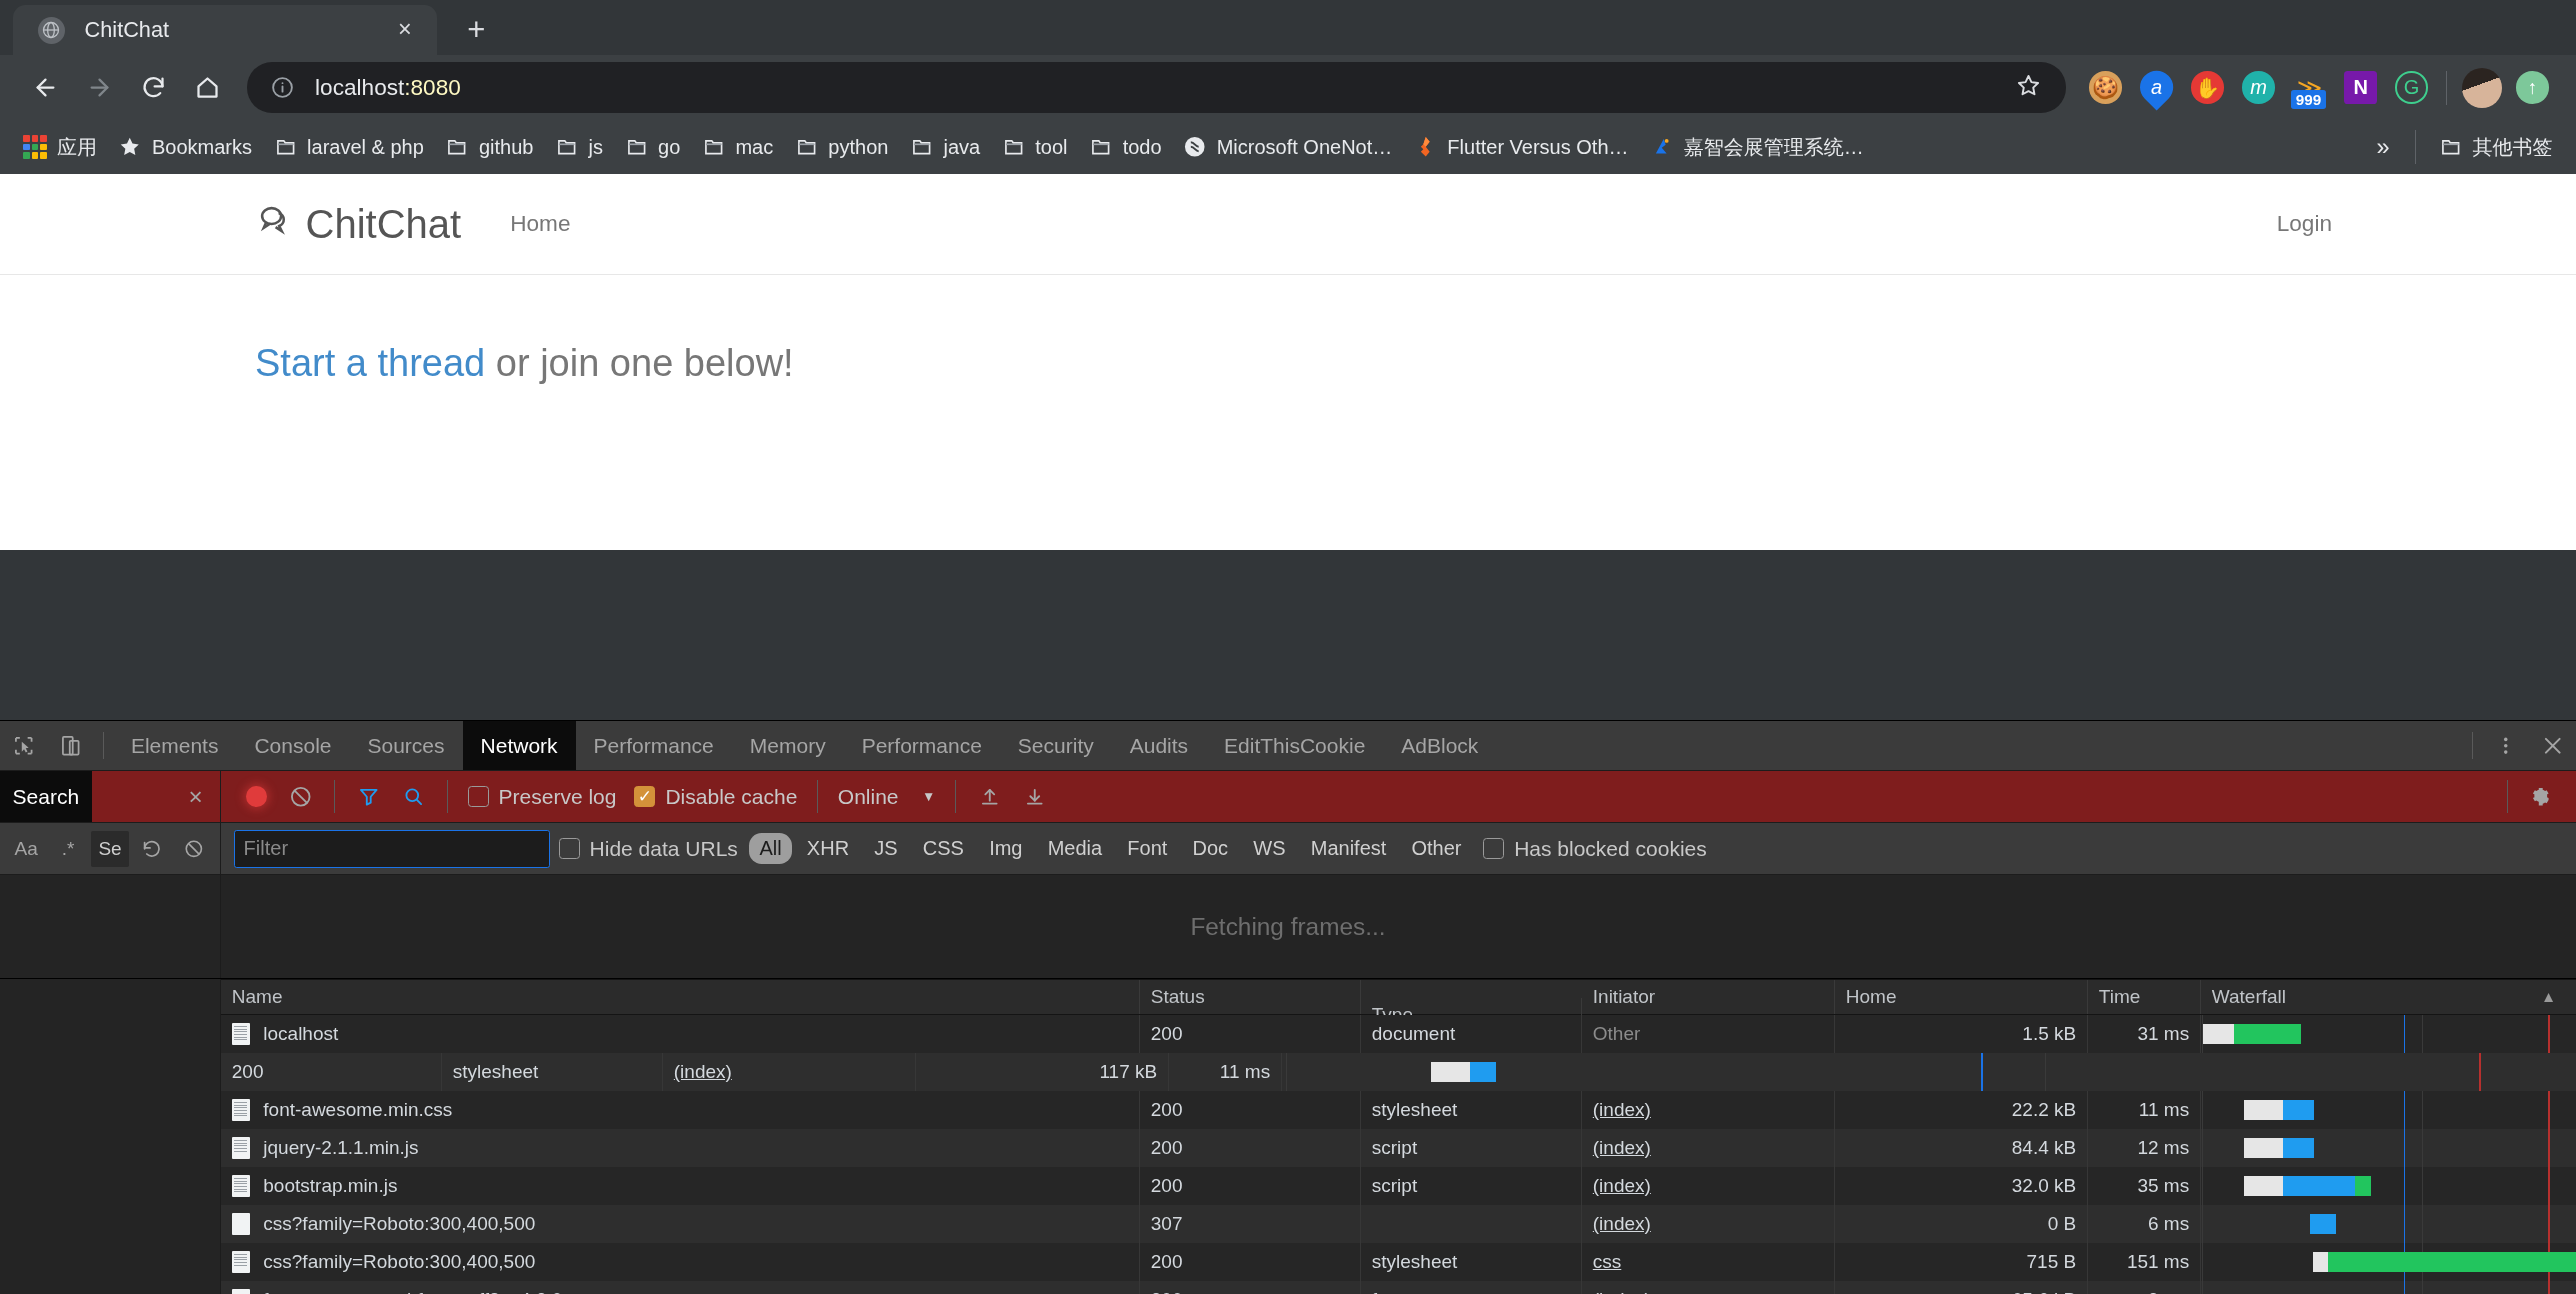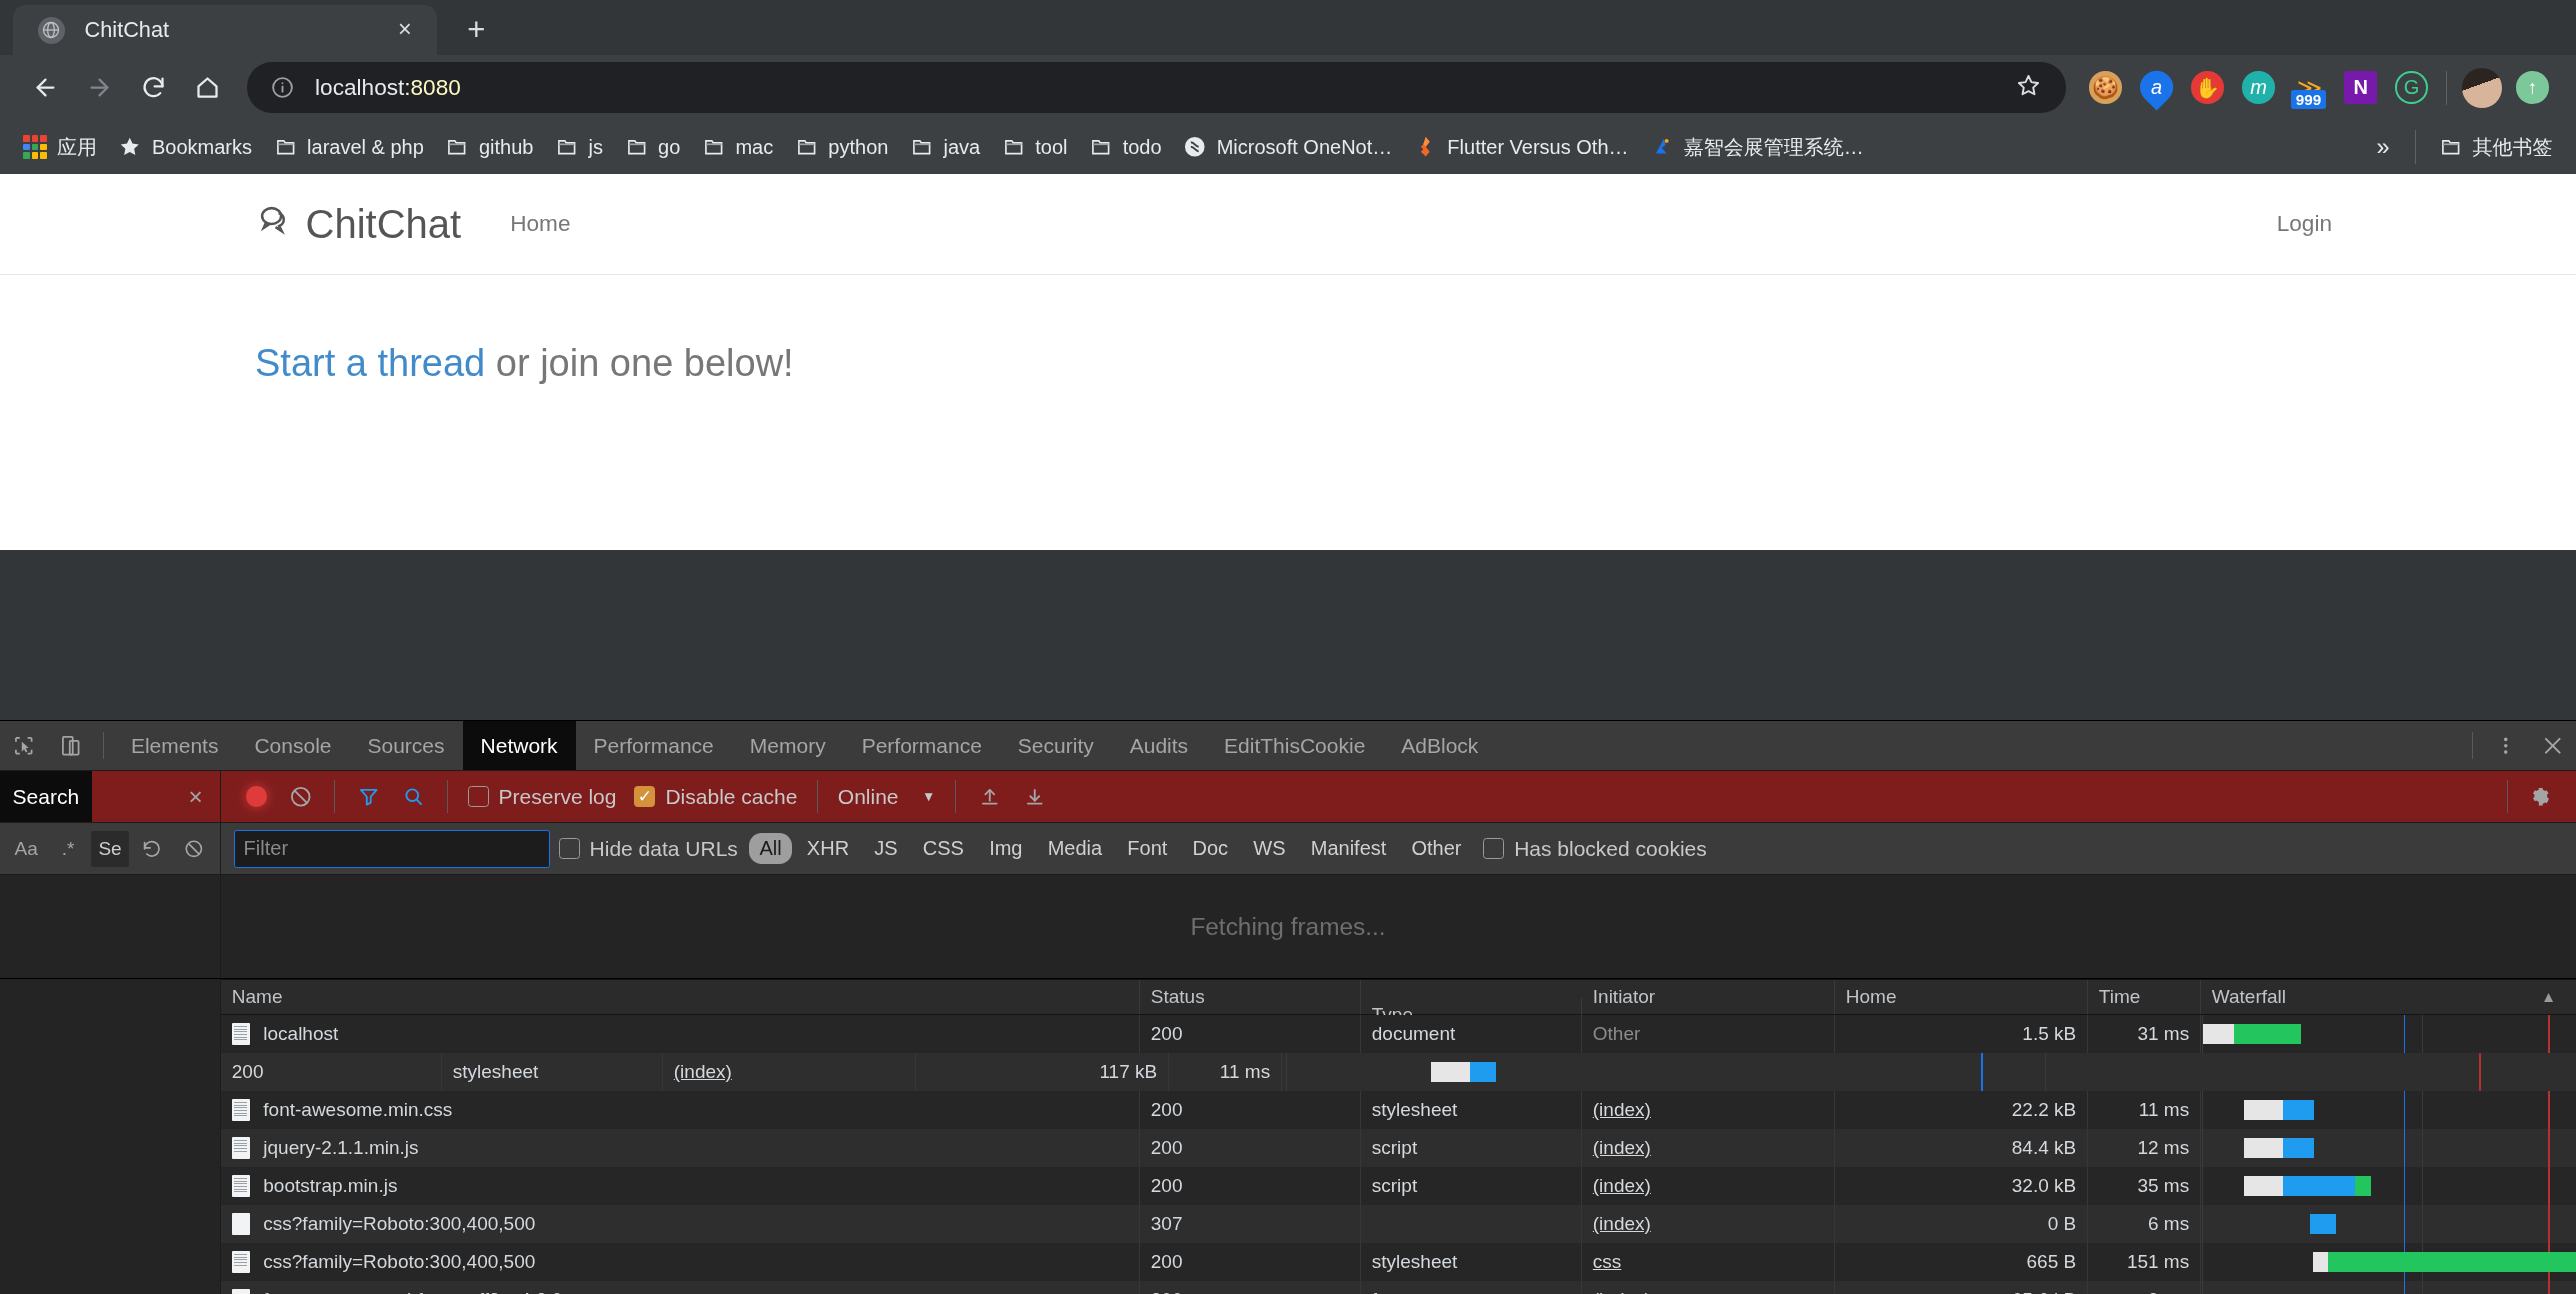--- a/index.html
+++ b/index.html
@@ -960,21 +960,21 @@
               <div class="tr">
                 <div class="td c-name">
                   <span class="fileicon lined"></span>
                   <span>css?family=Roboto:300,400,500</span>
                 </div>
                 <div class="td c-status">200</div>
                 <div class="td c-type">stylesheet</div>
                 <div class="td c-init">
                   <span class="init-link">css</span>
                 </div>
-                <div class="td c-size">665 B</div>
+                <div class="td c-size">715 B</div>
                 <div class="td c-time">151 ms</div>
                 <div class="td c-wf">
                   <div class="wf-grid">
                     <div class="wf-vline" style="left:0.3%"></div>
                     <div class="wf-vline" style="left:59%"></div>
                     <div class="wf-blue" style="left:54%"></div>
                     <div class="wf-red" style="left:92.5%"></div>
                   </div>
                   <div class="wf-bar" style="left:29.8%">
                     <span class="wf-seg seg-wait" style="width:15.5px"></span>

